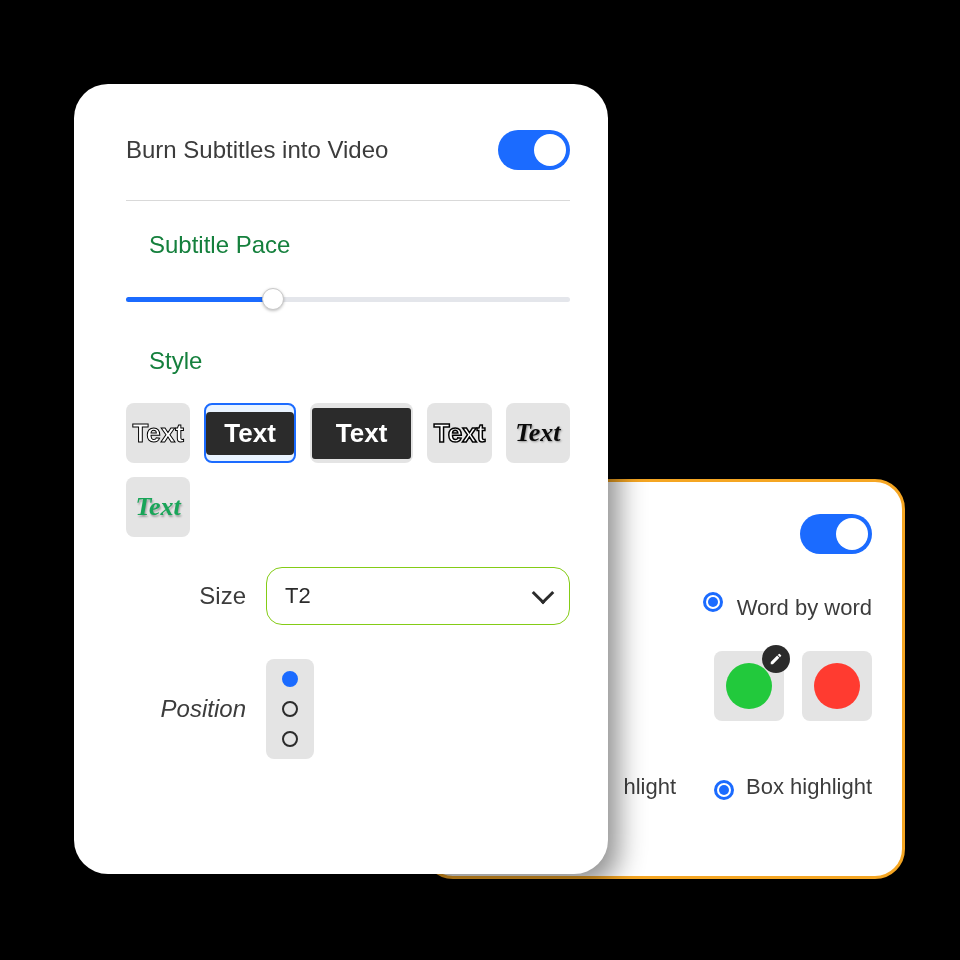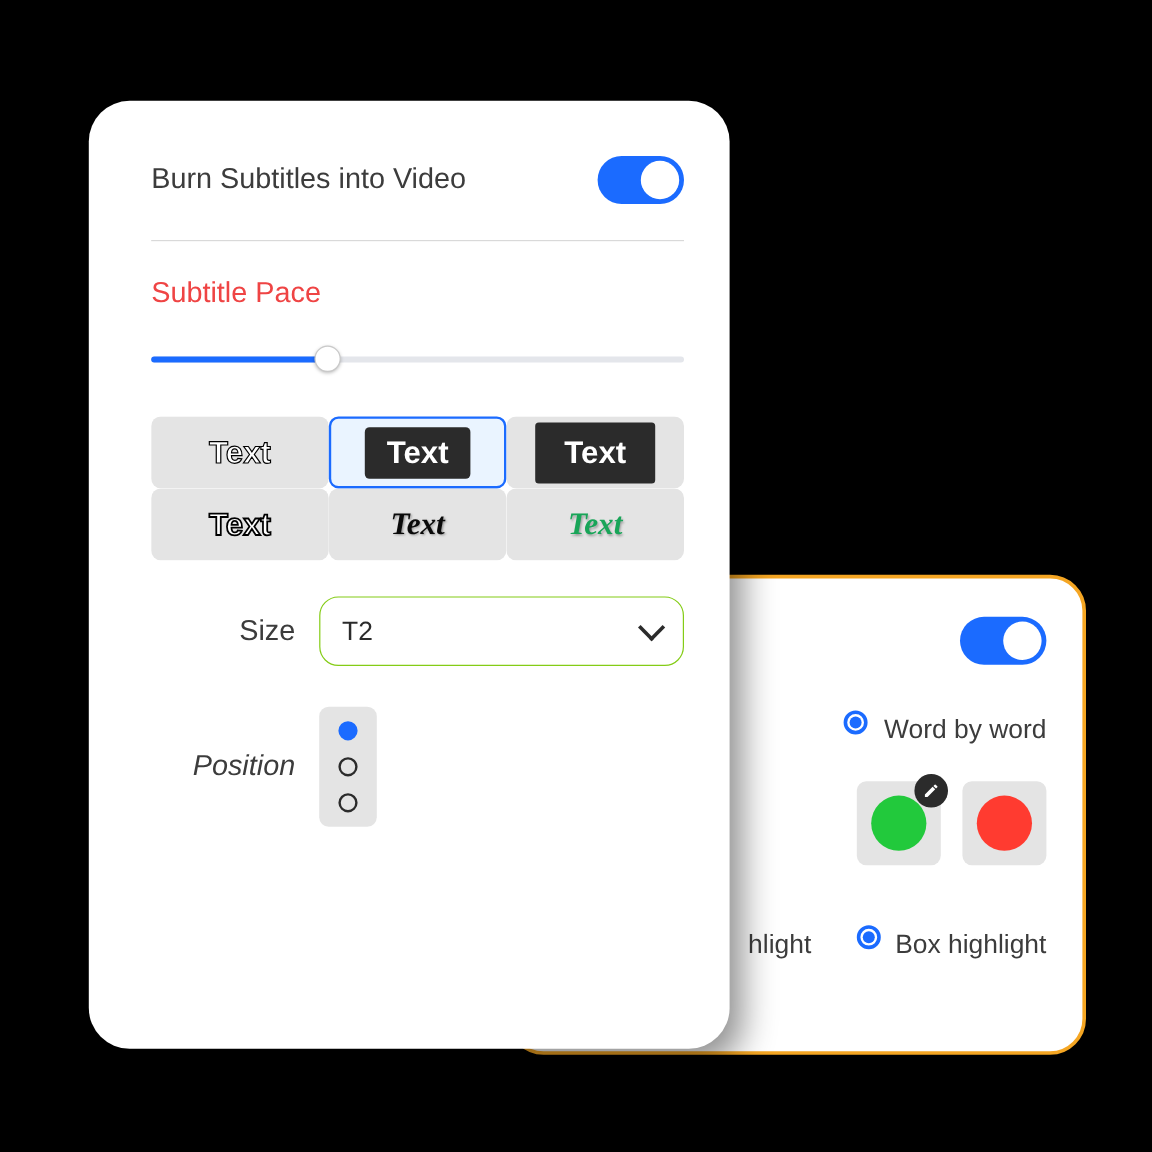--- a/index.html
+++ b/index.html
@@ -31,40 +31,40 @@
   }
   .card-back .wbw-row {
     display:flex; justify-content:flex-end; align-items:center;
     margin-top: 24px; gap:14px;
   }
   .card-back .color-row {
     display:flex; justify-content:flex-end; align-items:center;
     margin-top: 30px; gap:18px;
   }
   .card-back .hl-row {
-    display:flex; justify-content:flex-end; align-items:center;
+    display:flex; justify-content:flex-end; align-items:flex-end;
     margin-top: 40px; gap:12px;
   }
 
   
   .card-front {
     position: absolute;
     left: 74px; top: 84px;
     width: 534px; height: 790px;
     background: #fff;
     border-radius: 34px;
     box-shadow: 10px 12px 28px rgba(0,0,0,.45);
     padding: 46px 38px 36px 52px;
     color: #3c3c3c;
     font-size: 24px;
   }
 
   .row { display:flex; justify-content:space-between; align-items:center; }
   .divider { height:1px; background:#d9d9d9; margin: 30px 0; }
-  .section-label { font-size:24px; color:#ef4444; margin-bottom:28px; }
+  .section-label { font-size:24px; color:#15803d; margin-bottom:28px;margin-left:23px; }
 
   
   .toggle {
     width:72px; height:40px; border-radius:20px;
     background:#1b6bff; position:relative; cursor:pointer;
   }
   .toggle .knob {
     position:absolute; right:4px; top:4px;
     width:32px; height:32px; border-radius:50%;
     background:#fff;
@@ -75,22 +75,22 @@
   .slider .track { position:absolute; left:0; right:0; top:10px; height:5px; background:#e4e6eb; border-radius:3px; }
   .slider .fill  { position:absolute; left:0; top:10px; height:5px; background:#1b6bff; border-radius:3px; }
   .slider .thumb {
     position:absolute; top:50%; width:22px; height:22px; border-radius:50%;
     background:#fff; border:1px solid #c9c9c9; transform:translate(-50%,-50%);
     box-shadow:0 1px 3px rgba(0,0,0,.25);
   }
 
   
   .style-grid {
-    display:grid; grid-template-columns: repeat(3, 1fr);
-    margin-bottom:30px;
+    display:grid; grid-template-columns: repeat(5, 1fr);
+    gap:14px; margin-bottom:30px;
   }
   .swatch {
     height:60px; border-radius:8px; background:#e4e4e4;
     display:flex; align-items:center; justify-content:center;
     font-weight:700; font-size:26px; cursor:pointer;
     border:2px solid transparent;
   }
   .swatch.selected { background:#eaf4ff; border:2px solid #1b6bff; }
   .swatch .inner-dark {
     background:#2b2b2b; color:#fff; padding:6px 18px; border-radius:4px;
@@ -203,20 +203,21 @@
 
     <div class="divider"></div>
 
     <div class="section-label">Subtitle Pace</div>
     <div class="slider">
       <div class="track"></div>
       <div class="fill" style="width:33%"></div>
       <div class="thumb" style="left:33%"></div>
     </div>
 
+    <div class="section-label">Style</div>
     <div class="style-grid">
       <div class="swatch plain">
         <span style="color:#fff;-webkit-text-stroke:1px #000;">Text</span>
       </div>
       <div class="swatch selected">
         <span class="inner-dark">Text</span>
       </div>
       <div class="swatch" style="background:#e4e4e4">
         <span style="background:#2b2b2b;color:#fff;padding:10px 24px;border-radius:3px;">Text</span>
       </div>

